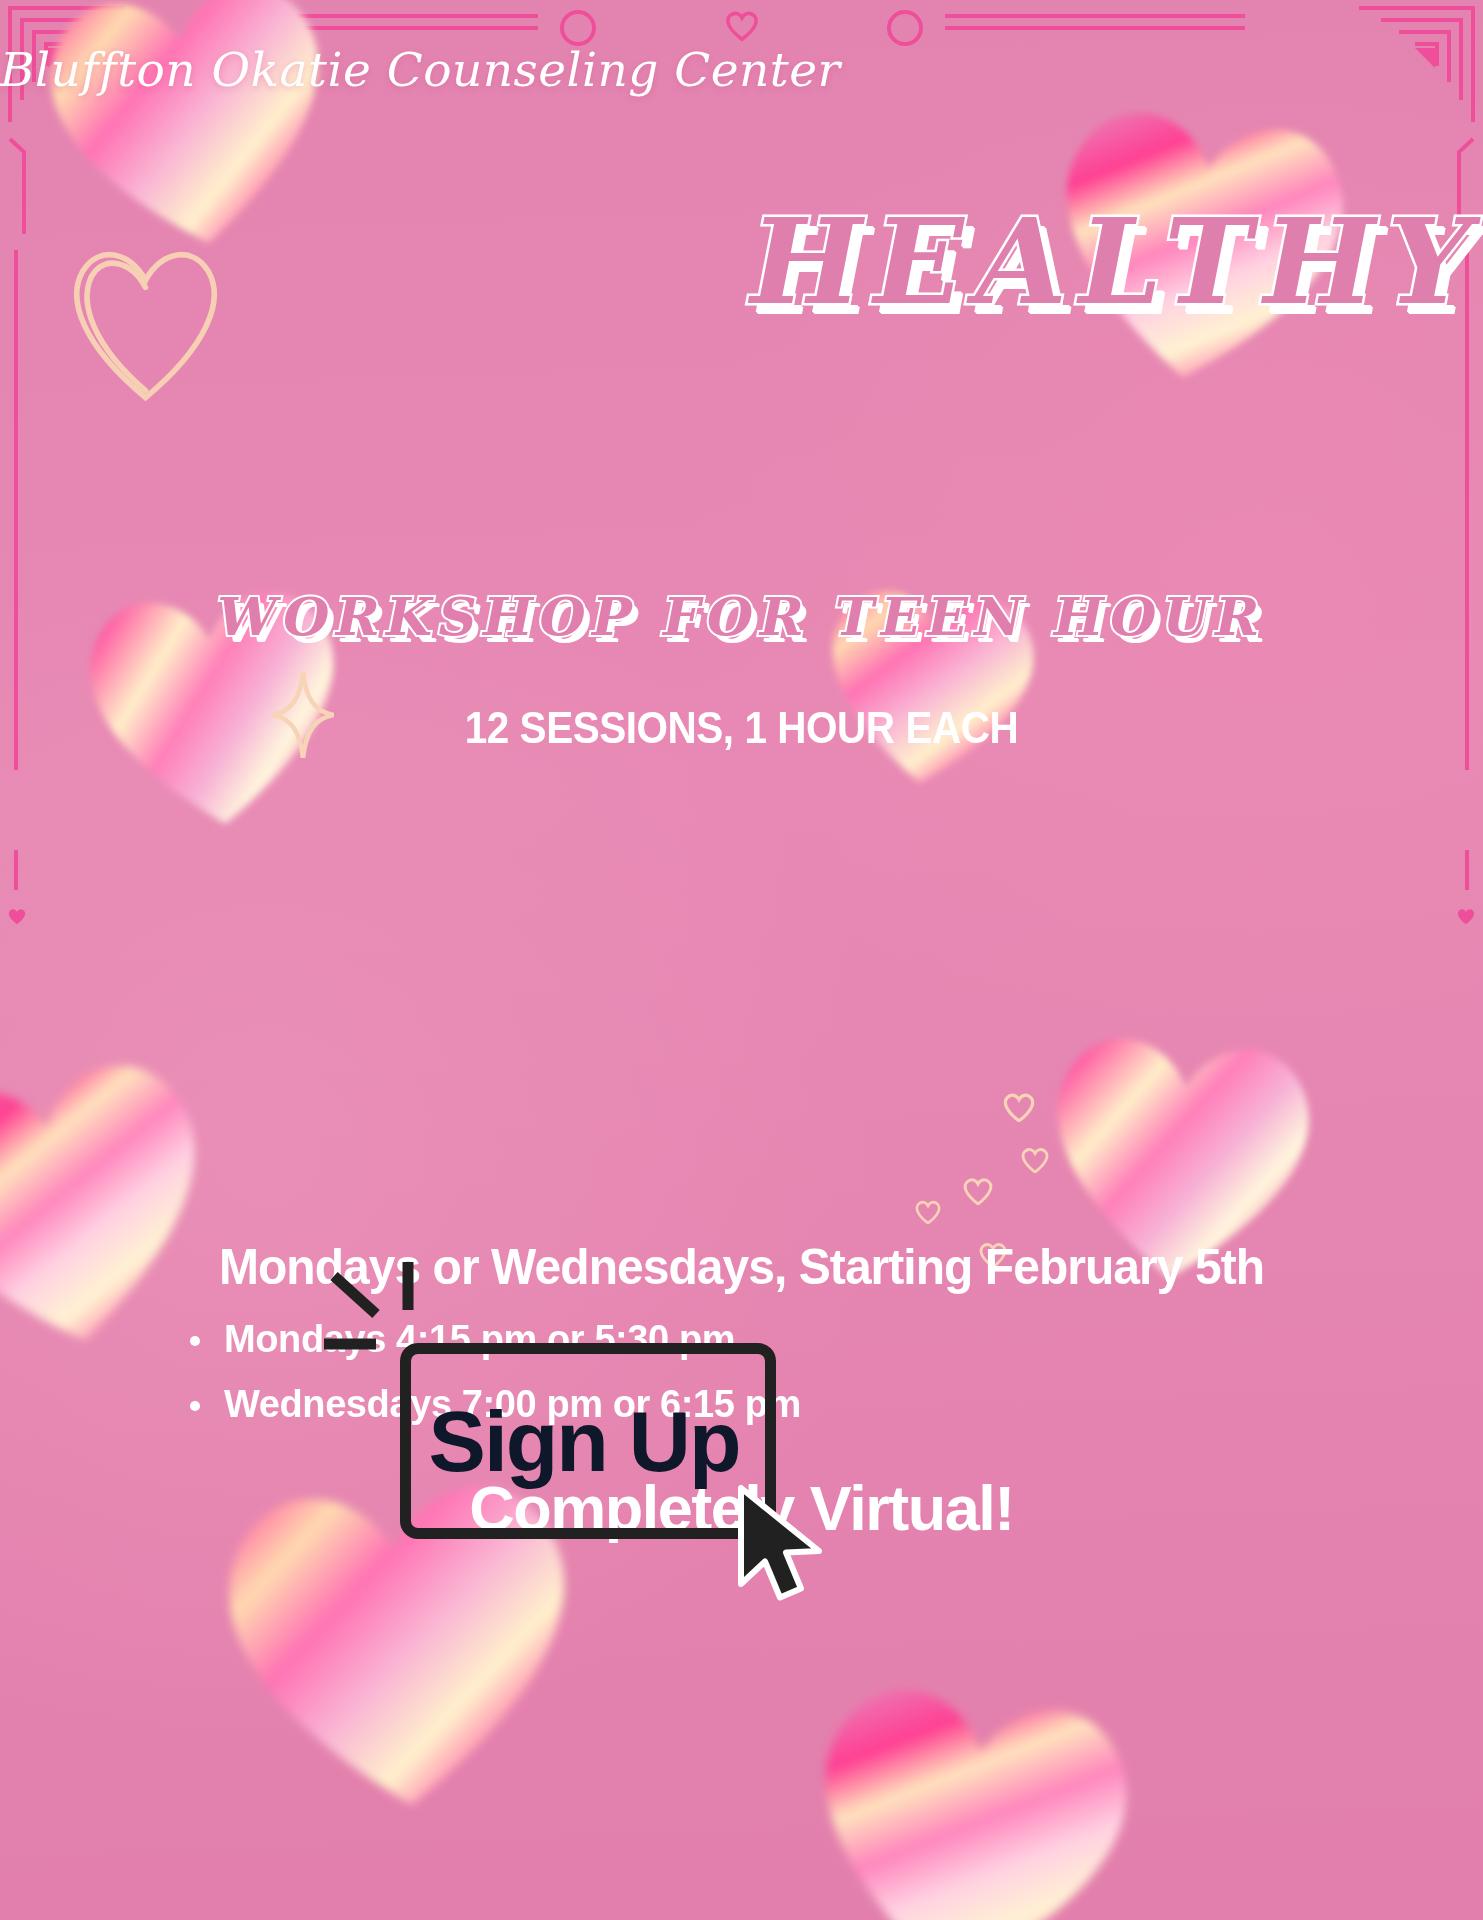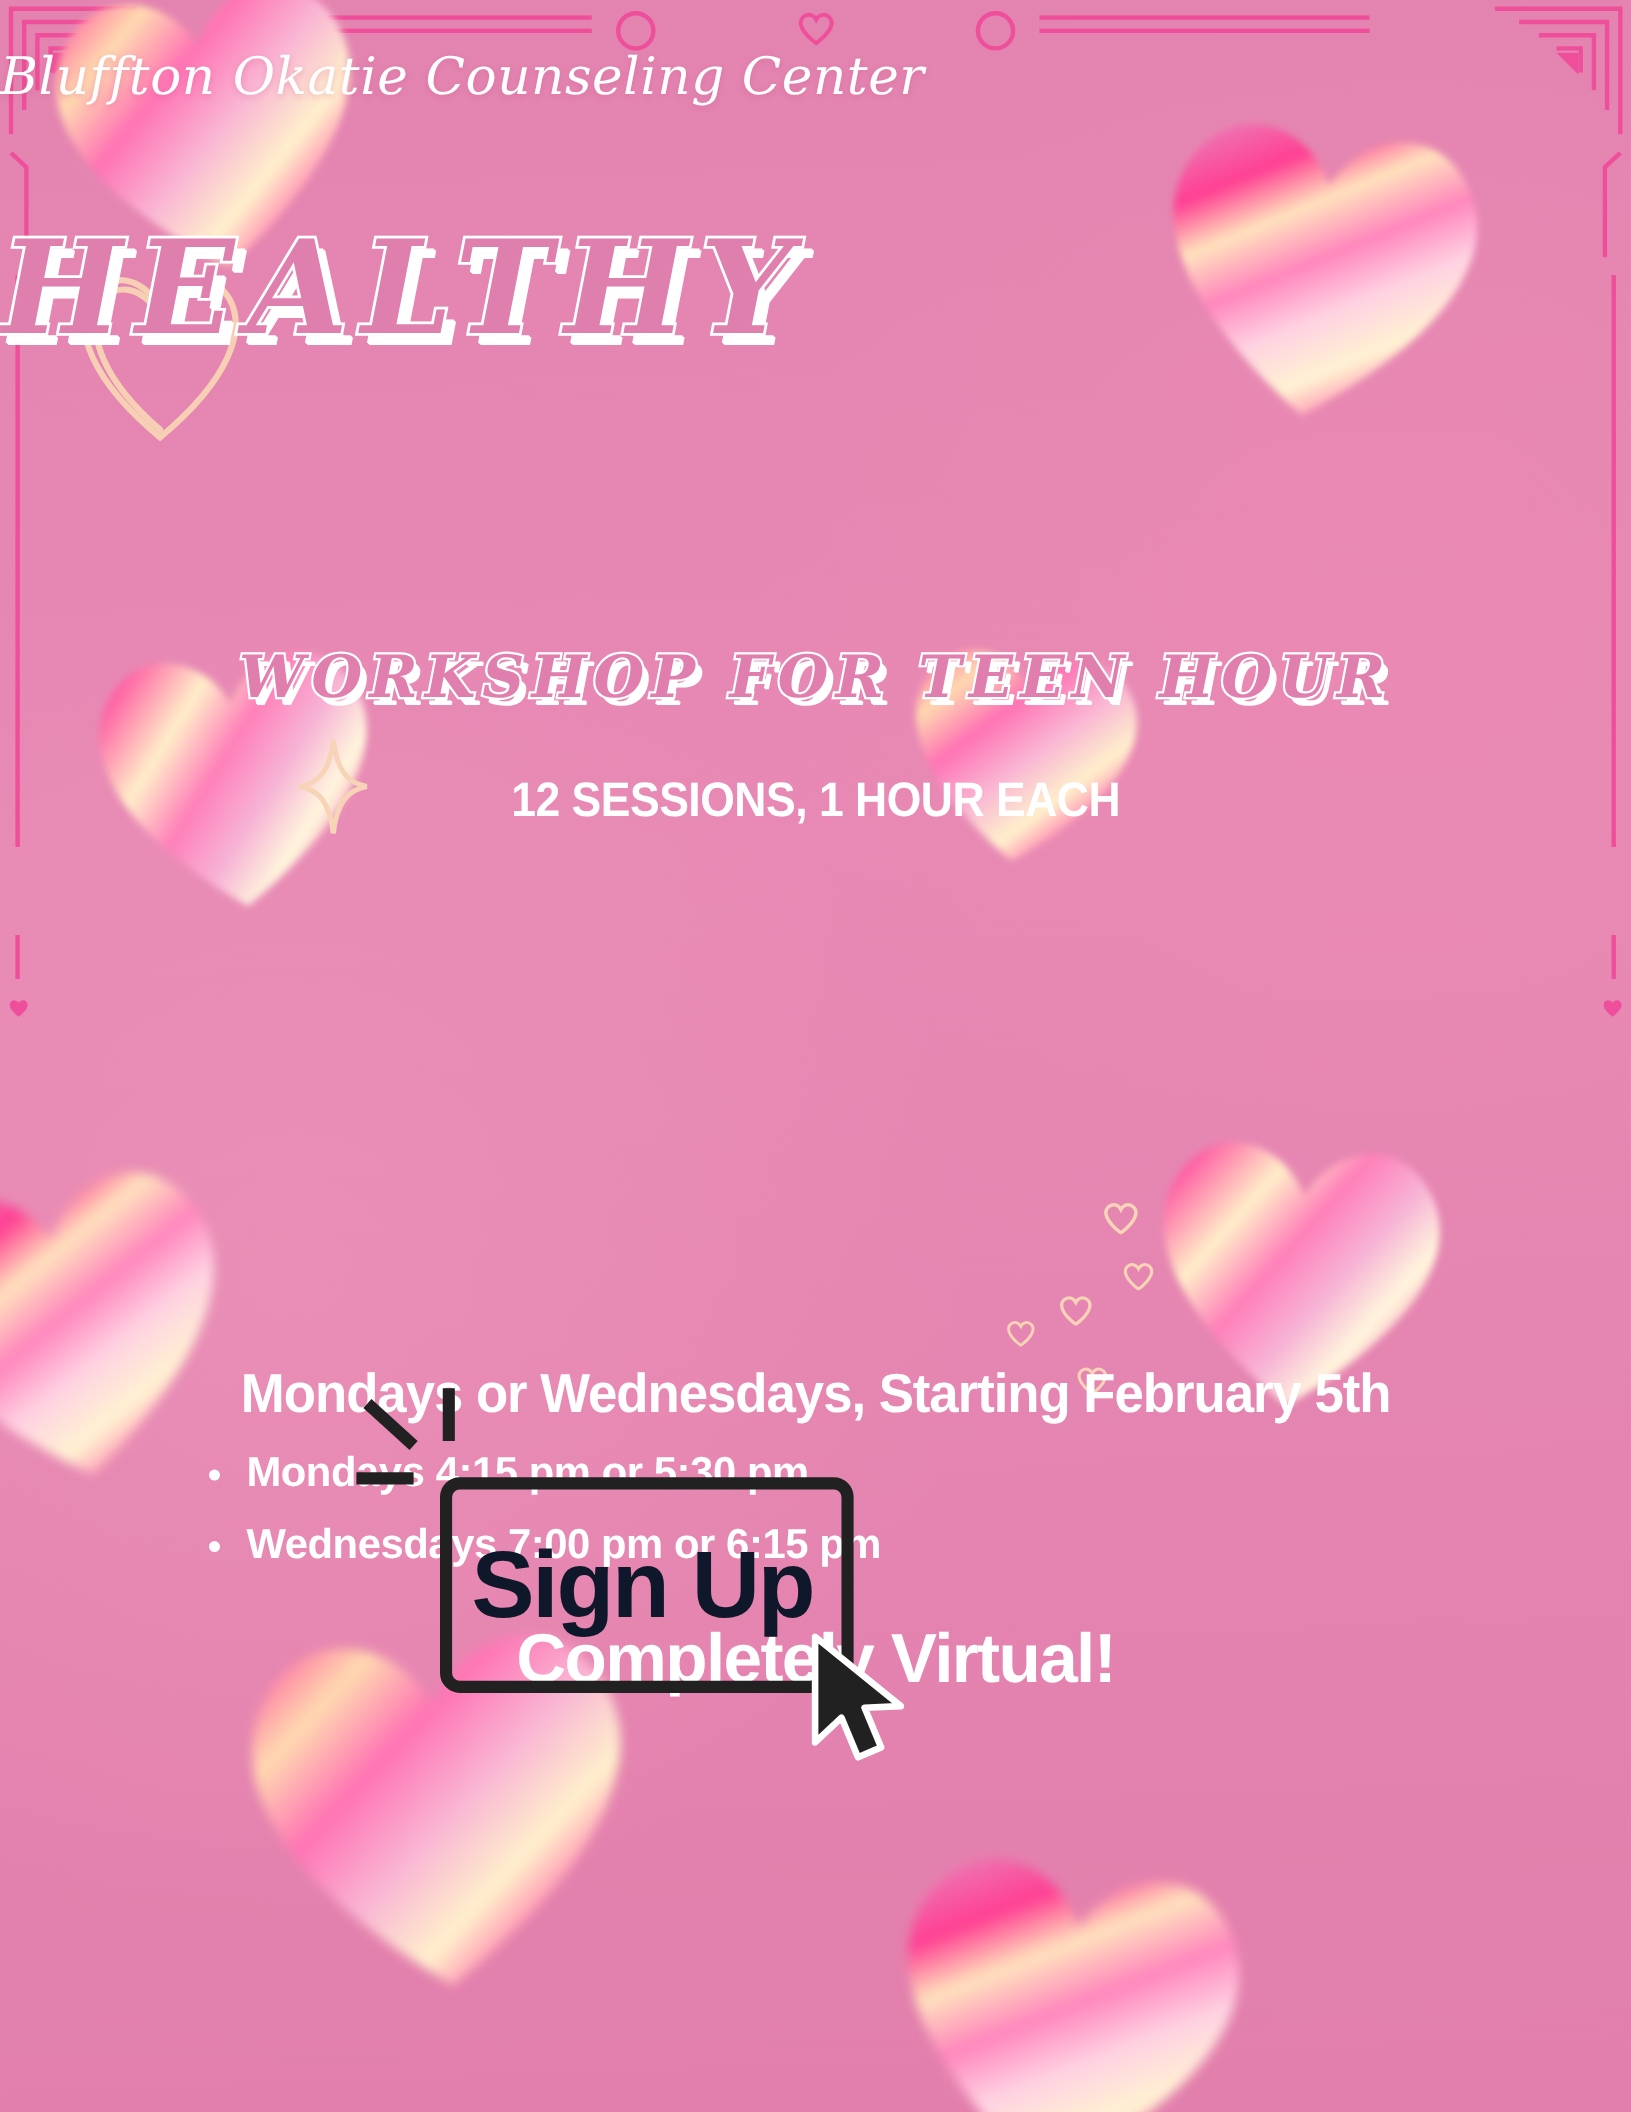--- a/index.html
+++ b/index.html
@@ -50,21 +50,21 @@
     font-family:"DejaVu Serif",serif;
     font-style:italic;
     font-weight:400;
     font-size:47px;
     letter-spacing:.5px;
     color:#ffffff;
     text-shadow:0 2px 6px rgba(200,60,120,.25);
   }
 
   
-  .title-wrap{position:absolute;left:0;right:0;top:205px;text-align:left;}
+  .title-wrap{position:absolute;left:0;right:0;top:205px;text-align:right;}
   .title-line{
     font-family:"DejaVu Serif",serif;
     font-weight:700;
     font-style:italic;
     color:#ffffff;
     letter-spacing:.10em;
     line-height:.96;
     -webkit-text-stroke:3px #ffffff;
     text-shadow:
       8px 9px 0 #ffffff,

